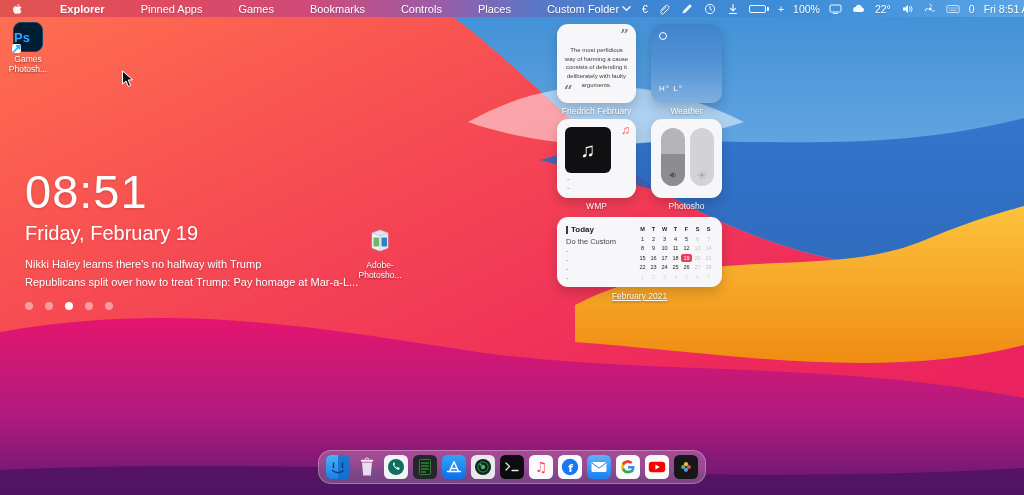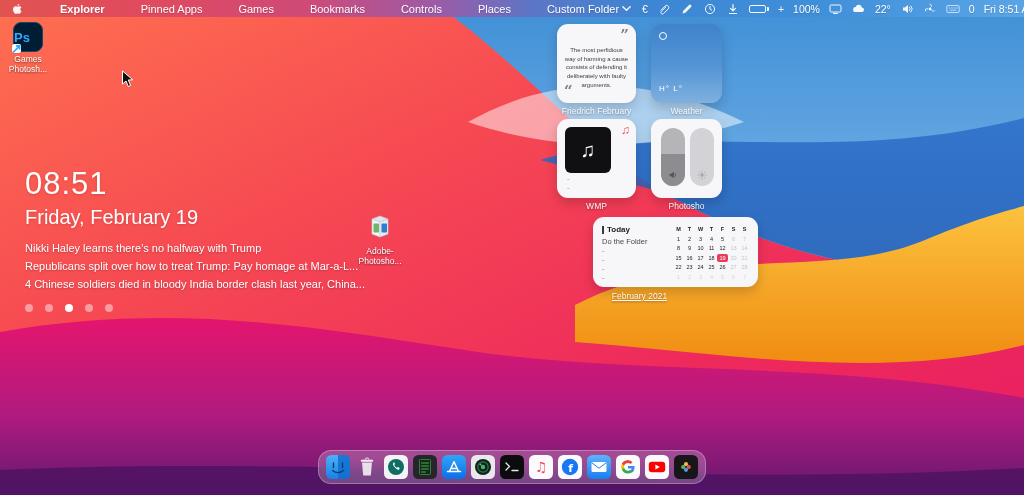--- a/index.html
+++ b/index.html
@@ -28,21 +28,21 @@
   .battery-fill{height:100%;width:100%;background:#fff;border-radius:1px;}
   .battery-tip{width:2px;height:4px;background:rgba(255,255,255,.95);border-radius:0 1px 1px 0;}
   
   .desk-icon{position:absolute;width:48px;display:flex;flex-direction:column;align-items:center;z-index:10;cursor:default;}
   .ps-tile{width:30px;height:30px;border-radius:8px;background:#001d33;border:1.5px solid #15476b;display:flex;align-items:center;justify-content:flex-start;position:relative;box-sizing:border-box;}
   .ps-tile span{color:#31a8ff;font-weight:700;font-size:13px;}
   .alias-badge{position:absolute;left:-2px;bottom:-2px;width:9px;height:9px;background:#fff;border-radius:2px;display:flex;align-items:center;justify-content:center;font-size:7px;color:#000;box-shadow:0 0 1px rgba(0,0,0,.5);}
   .desk-label{margin-top:2px;color:#fff;font-size:8.5px;line-height:10px;text-align:center;text-shadow:0 1px 2px rgba(0,0,0,.55);}
   
   .clock-block{position:absolute;left:25px;top:168px;z-index:10;color:#fff;}
-  .clock-time{font-size:31px;font-weight:200;letter-spacing:1px;line-height:1;text-shadow:0 1px 3px rgba(0,0,0,.15);}
+  .clock-time{font-size:47px;font-weight:200;letter-spacing:1px;line-height:1;text-shadow:0 1px 3px rgba(0,0,0,.15);}
   .clock-date{font-size:20px;font-weight:400;margin-top:7px;text-shadow:0 1px 3px rgba(0,0,0,.15);}
   .news-list{margin-top:13px;display:flex;flex-direction:column;gap:6px;}
   .news-line{font-size:11px;text-shadow:0 1px 2px rgba(0,0,0,.25);cursor:default;}
   .dots{display:flex;gap:12px;margin-top:14px;}
   .dot{width:8px;height:8px;border-radius:50%;background:rgba(255,255,255,.45);cursor:pointer;}
   .dot.active{background:#fff;}
   
   .widget-label{position:absolute;color:rgba(255,255,255,.95);font-size:8.5px;text-align:center;text-shadow:0 1px 2px rgba(0,0,0,.35);z-index:11;}
   .card{position:absolute;border-radius:11px;box-shadow:0 5px 12px rgba(0,0,0,.18);z-index:11;cursor:default;}
   .card.white{background:#f7f7f9;}
@@ -234,21 +234,21 @@
   <div class="ps-tile">
     <span>Ps</span>
     <span class="alias-badge">↗</span>
   </div>
   <div class="desk-label">
     <div>Games</div>
     <div>Photosh...</div>
   </div>
 </div>
 
-<div class="desk-icon" style="left:356px;top:212px;">
+<div class="desk-icon" style="left:356px;top:226px;">
   <span>
     <svg width="26" height="28" viewBox="0 0 26 28">
       <path d="M5 7 L13 4 L21 7 L13 10 Z" fill="#dfe7ee" stroke="#b8c4cf" stroke-width="0.6"></path>
       <path d="M5 7 L5 22 L13 25 L13 10 Z" fill="#f3f6f9" stroke="#c4cfd8" stroke-width="0.6"></path>
       <path d="M21 7 L21 22 L13 25 L13 10 Z" fill="#e4ebf1" stroke="#c4cfd8" stroke-width="0.6"></path>
       <rect x="14.5" y="11.5" width="5.5" height="9" fill="#2e7fd0" rx="0.8"></rect>
       <rect x="6.5" y="11.5" width="5.5" height="9" fill="#5ba84f" rx="0.8" opacity="0.85"></rect>
     </svg>
   </span>
   <div class="desk-label">
@@ -256,21 +256,20 @@
     <div>Photosho...</div>
   </div>
 </div>
 
 <div class="clock-block">
   <div class="clock-time">08:51</div>
   <div class="clock-date">Friday, February 19</div>
   <div class="news-list">
       <div class="news-line">Nikki Haley learns there's no halfway with Trump</div>
       <div class="news-line">Republicans split over how to treat Trump: Pay homage at Mar-a-L...</div>
-      <div class="news-line">4 Chinese soldiers died in bloody India border clash last year, China...</div>
     </div>
   <div class="dots">
       <span class="dot"></span>
       <span class="dot"></span>
       <span class="dot active"></span>
       <span class="dot"></span>
       <span class="dot"></span>
     </div>
 </div>
 
@@ -311,27 +310,27 @@
     <div class="sw-icon">
       <svg width="10" height="10" viewBox="0 0 12 12">
           <circle cx="6" cy="6" r="2" fill="#a4a4a9"></circle>
           <path d="M6 1v1.5M6 9.5V11M1 6h1.5M9.5 6H11M2.5 2.5l1 1M8.5 8.5l1 1M9.5 2.5l-1 1M3.5 8.5l-1 1" stroke="#a4a4a9" stroke-width="0.9" stroke-linecap="round"></path>
         </svg>
     </div>
   </div>
 </div>
 <div class="widget-label" style="left:651px;top:201px;width:71px;">Photosho</div>
 
-<div class="card cal-card" style="left:557px;top:217px;width:165px;height:70px;margin-left:36px;">
+<div class="card cal-card" style="left:557px;top:217px;width:165px;height:70px;">
   <div class="cal-left">
     <div class="cal-today-row">
       <span class="cal-bar"></span>
       <span class="cal-today">Today</span>
     </div>
-    <div class="cal-event">Do the Folder</div>
+    <div class="cal-event">Do the Custom</div>
     <div id="cal-dashes">
         <div class="cal-dash">-</div>
         <div class="cal-dash">-</div>
         <div class="cal-dash">-</div>
         <div class="cal-dash">-</div>
       </div>
   </div>
   <div class="cal-grid" id="cal-grid">
       <span class="cal-cell h">M</span>
       <span class="cal-cell h">T</span>

